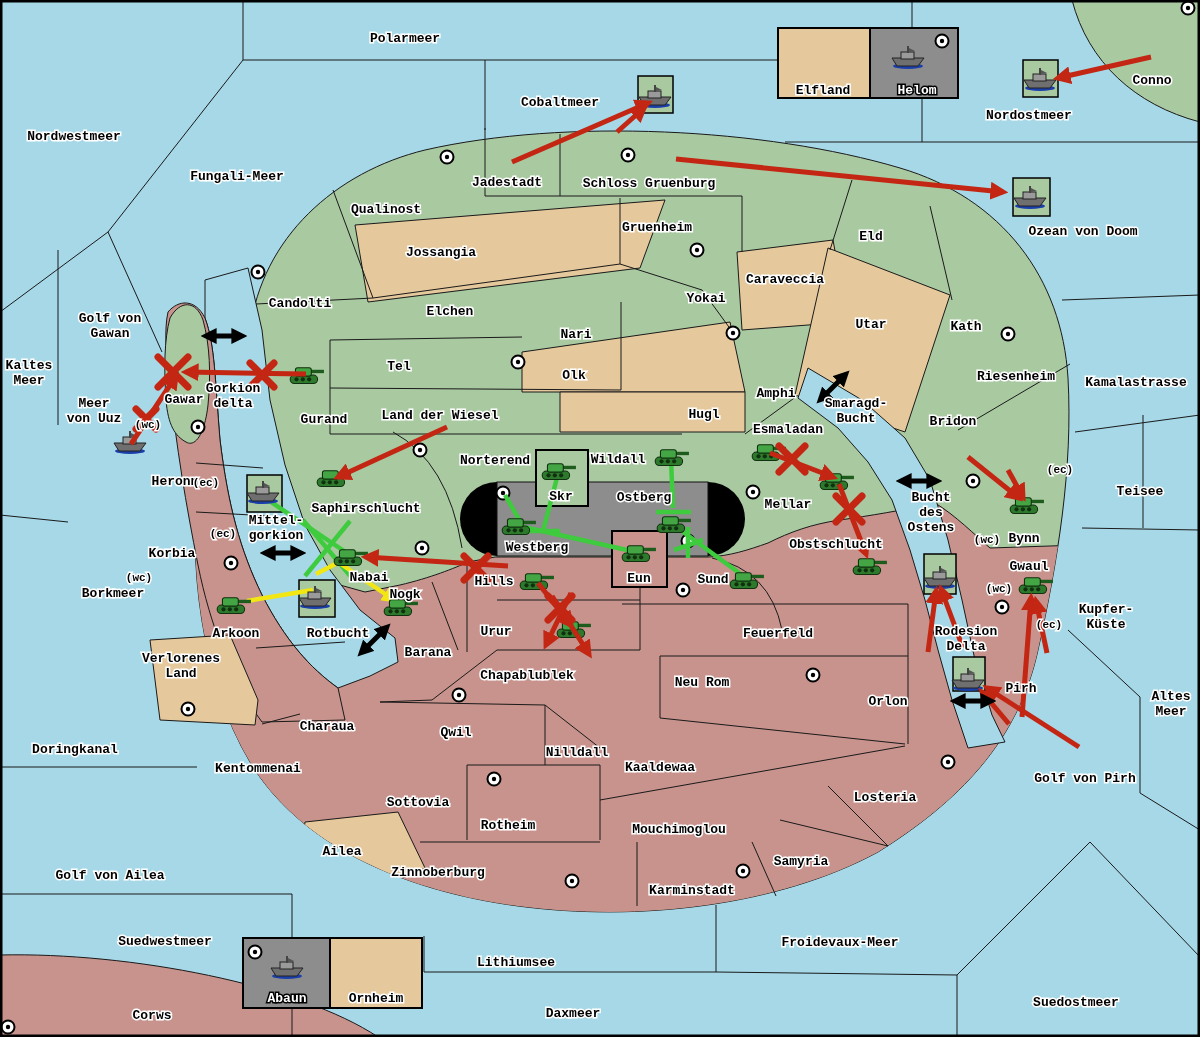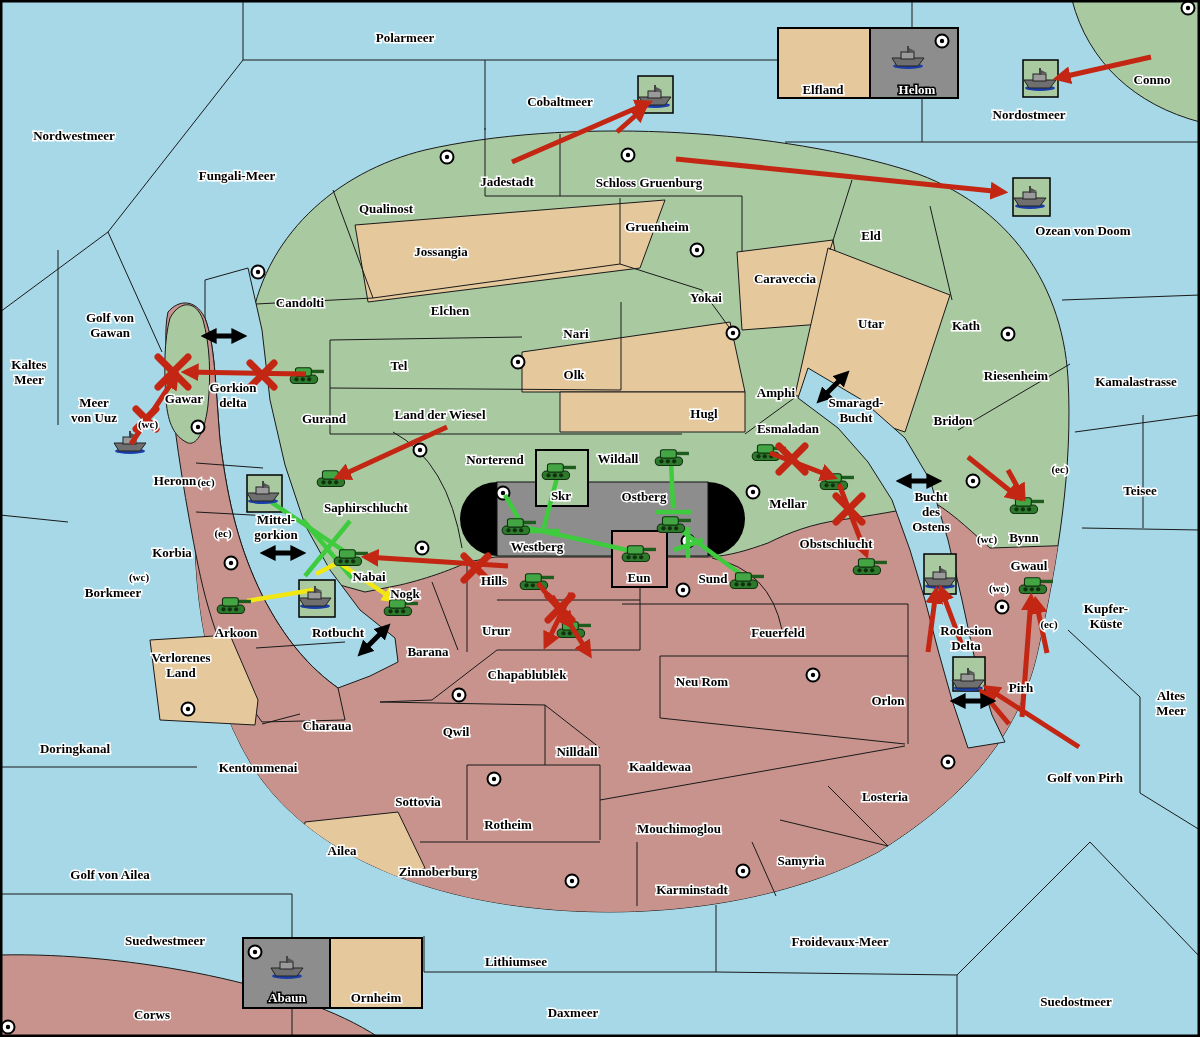--- a/index.html
+++ b/index.html
@@ -1,16 +1,16 @@
 <!DOCTYPE html>
 <html><head>
 <meta charset="utf-8">
 <style>
   html,body{margin:0;padding:0;background:#222;}
-  #map-root{position:relative;width:1004px;height:1037px;font-family:Liberation Serif, serif;}
+  #map-root{position:relative;width:1004px;height:1037px;font-family:Liberation Mono, monospace;}
   svg{display:block;}
   .sea{fill:#a6d8e8;}
   .land-green{fill:#a9c9a1;stroke:#1a1a1a;stroke-width:1;}
   .land-pink{fill:#c7938c;stroke:#1a1a1a;stroke-width:1;}
   .land-tan{fill:#e5c89c;stroke:#1a1a1a;stroke-width:1;}
   .channel{fill:#a6d8e8;stroke:#1a1a1a;stroke-width:1;}
   .borderline{stroke:#1a1a1a;stroke-width:1;fill:none;}
   .gray-zone{fill:#8d8d8d;stroke:#111;stroke-width:1;}
   .frame{fill:none;stroke:#000;stroke-width:3;}
   text{font-weight:bold;}

